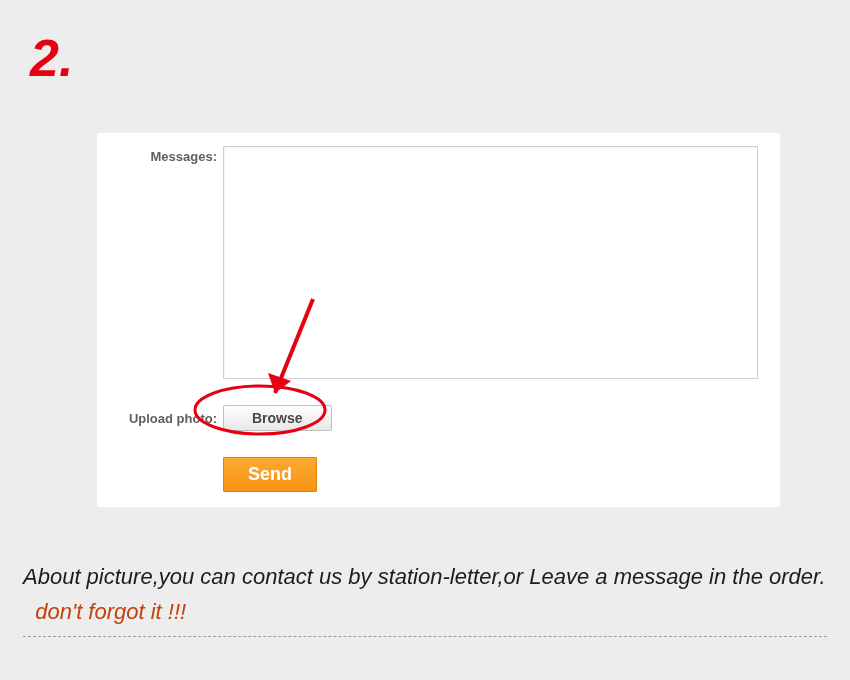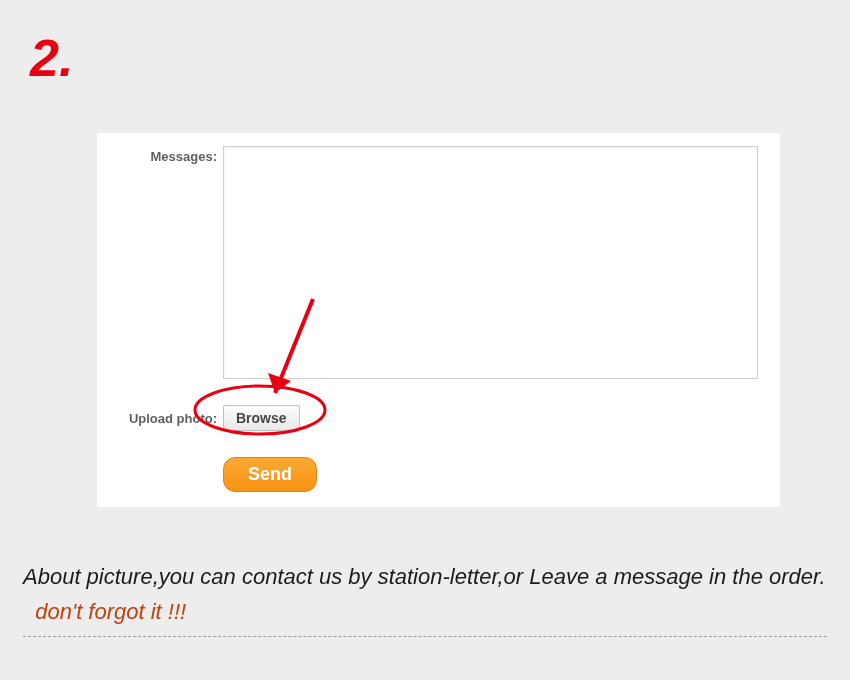--- a/index.html
+++ b/index.html
@@ -56,21 +56,21 @@
     border: 1px solid #cfcfcf;
     background: #fff;
     box-shadow: inset 1px 1px 2px rgba(0,0,0,0.05);
     resize: none;
     font-family: inherit;
   }
   .browse-btn {
     position: absolute;
     top: 272px;
     left: 126px;
-    padding: 4px 12px;
+    padding: 4px 28px;
     font-size: 14px;
     font-weight: bold;
     color: #484848;
     background: linear-gradient(#fdfdfd, #e8e8e8);
     border: 1px solid #bfbfbf;
     border-radius: 2px;
     cursor: pointer;
   }
   .hint {
     position: absolute;
@@ -83,21 +83,21 @@
     overflow: hidden;
   }
   .send-btn {
     position: absolute;
     top: 324px;
     left: 126px;
     width: 94px;
     height: 35px;
     background: linear-gradient(#fca932, #f79314);
     border: 1px solid #e3810d;
-    border-radius: 12px;
+    border-radius: 1px;
     color: #fff;
     font-size: 18px;
     font-weight: bold;
     cursor: pointer;
   }
   
   .anno-circle {
     position: absolute;
     top: 380px;
     left: 190px;

